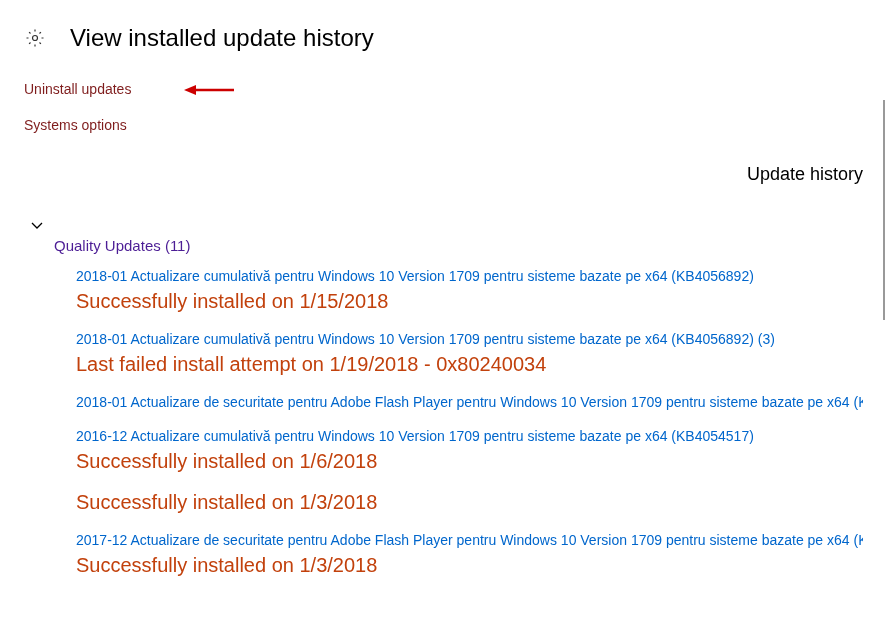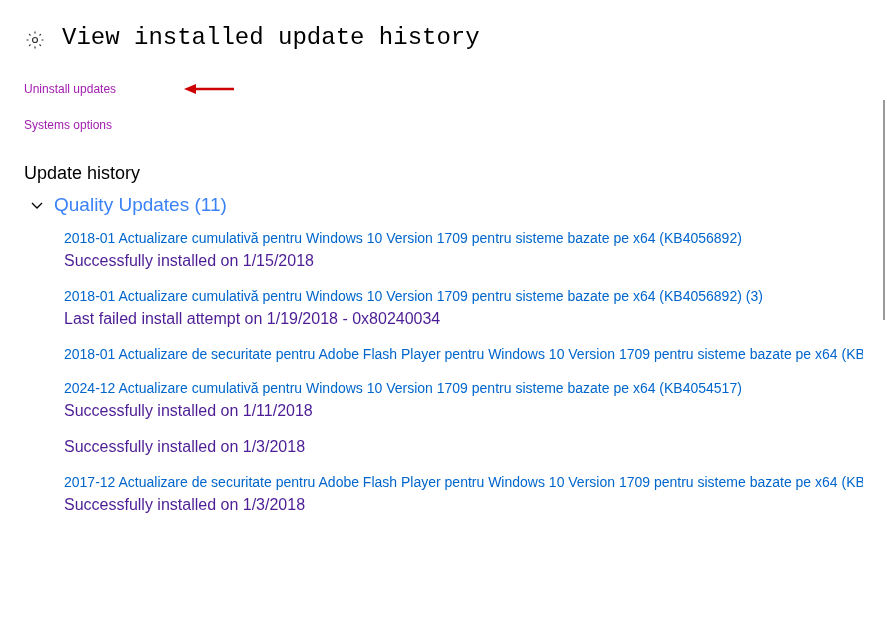--- a/index.html
+++ b/index.html
@@ -12,96 +12,97 @@
       background: #ffffff;
       color: #000000;
       padding: 24px;
       width: 887px;
       height: 617px;
       overflow: hidden;
       position: relative;
     }
     .header {
       display: flex;
-      align-items: flex-end;
-      gap: 16px;
+      align-items: center;
+      gap: 24px;
       margin-bottom: 28px;
-      font-family: Liberation Mono, monospace;
     }
     .header-icon {
       width: 22px;
       height: 22px;
       display: flex;
       align-items: center;
       justify-content: center;
       color: #333;
     }
     .header-title {
       font-size: 24px;
       font-weight: 400;
       color: #000;
     }
     .link {
-      color: #a21caf;
-      font-size: 12px;
+      color: #7f1d1d;
+      font-size: 14px;
       cursor: pointer;
       display: inline-block;
     }
     .link-row {
       margin-bottom: 18px;
       position: relative;
     }
     .arrow-annotation {
       position: absolute;
       left: 160px;
       top: 2px;
       pointer-events: none;
     }
     .section-title {
       font-size: 18px;
       font-weight: 400;
       margin-top: 30px;
       margin-bottom: 10px;
+      text-align: right;
     }
     .expander {
       display: flex;
       align-items: center;
       gap: 10px;
       cursor: pointer;
       margin-bottom: 14px;
       margin-left: 6px;
     }
     .chevron {
       width: 14px;
       height: 14px;
       display: flex;
       align-items: center;
       justify-content: center;
     }
     .expander-label {
-      font-size: 19px;
-      color: #3b82f6;
+      font-size: 15px;
+      color: #4c1d95;
+      margin-top: 42px;
     }
     .updates-list {
-      margin-left: 40px;
+      margin-left: 52px;
     }
     .update-item {
       margin-bottom: 18px;
     }
     .update-title {
       color: #0066cc;
       font-size: 14px;
       margin-bottom: 6px;
       cursor: pointer;
       white-space: nowrap;
       overflow: hidden;
     }
     .update-status {
-      color: #4c1d95;
-      font-size: 16px;
+      color: #c2410c;
+      font-size: 20px;
     }
     .scrollbar {
       position: absolute;
       right: 2px;
       top: 100px;
       width: 2px;
       height: 220px;
       background: #999;
     }
   </style>
@@ -149,22 +150,22 @@
     <div class="update-status">Successfully installed on 1/15/2018</div>
   </div>
   <div class="update-item">
     <div class="update-title">2018-01 Actualizare cumulativă pentru Windows 10 Version 1709 pentru sisteme bazate pe x64 (KB4056892) (3)</div>
     <div class="update-status">Last failed install attempt on 1/19/2018 - 0x80240034</div>
   </div>
   <div class="update-item">
     <div class="update-title">2018-01 Actualizare de securitate pentru Adobe Flash Player pentru Windows 10 Version 1709 pentru sisteme bazate pe x64 (KB4056887)</div>
   </div>
   <div class="update-item">
-    <div class="update-title">2024-12 Actualizare cumulativă pentru Windows 10 Version 1709 pentru sisteme bazate pe x64 (KB4054517)</div>
-    <div class="update-status">Successfully installed on 1/11/2018</div>
+    <div class="update-title">2016-12 Actualizare cumulativă pentru Windows 10 Version 1709 pentru sisteme bazate pe x64 (KB4054517)</div>
+    <div class="update-status">Successfully installed on 1/6/2018</div>
   </div>
   <div class="update-item">
     <div class="update-status">Successfully installed on 1/3/2018</div>
   </div>
   <div class="update-item">
     <div class="update-title">2017-12 Actualizare de securitate pentru Adobe Flash Player pentru Windows 10 Version 1709 pentru sisteme bazate pe x64 (KB4053577)</div>
     <div class="update-status">Successfully installed on 1/3/2018</div>
   </div>
 </div>
 

